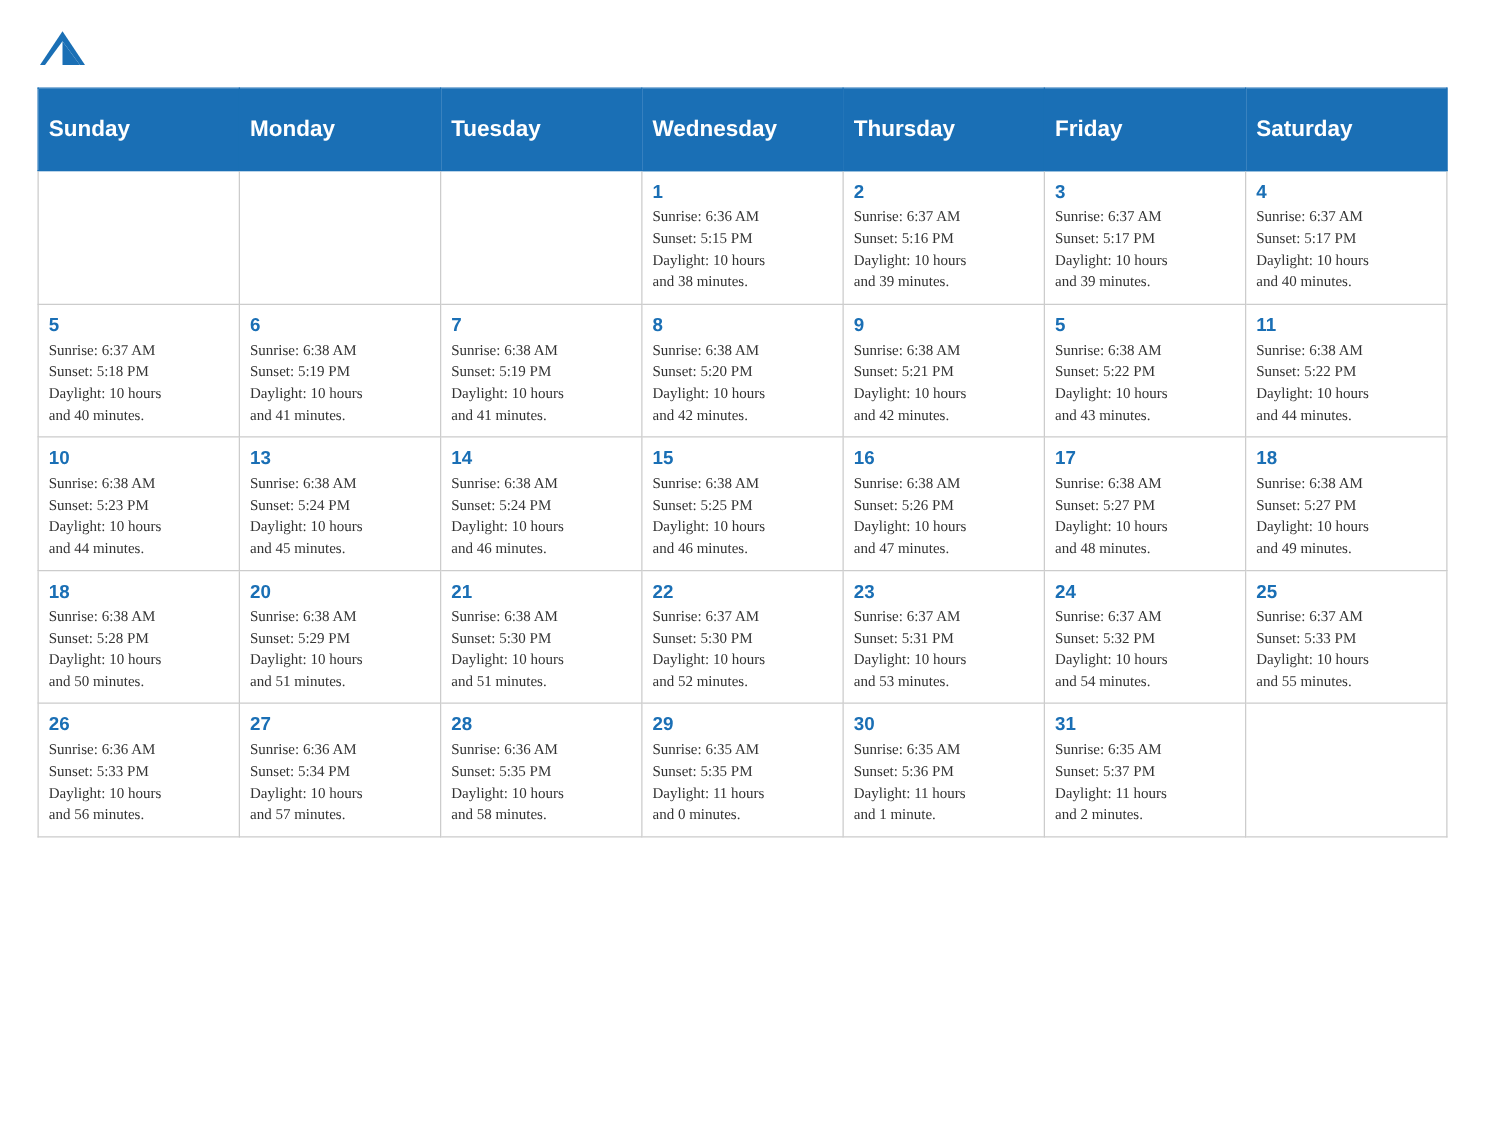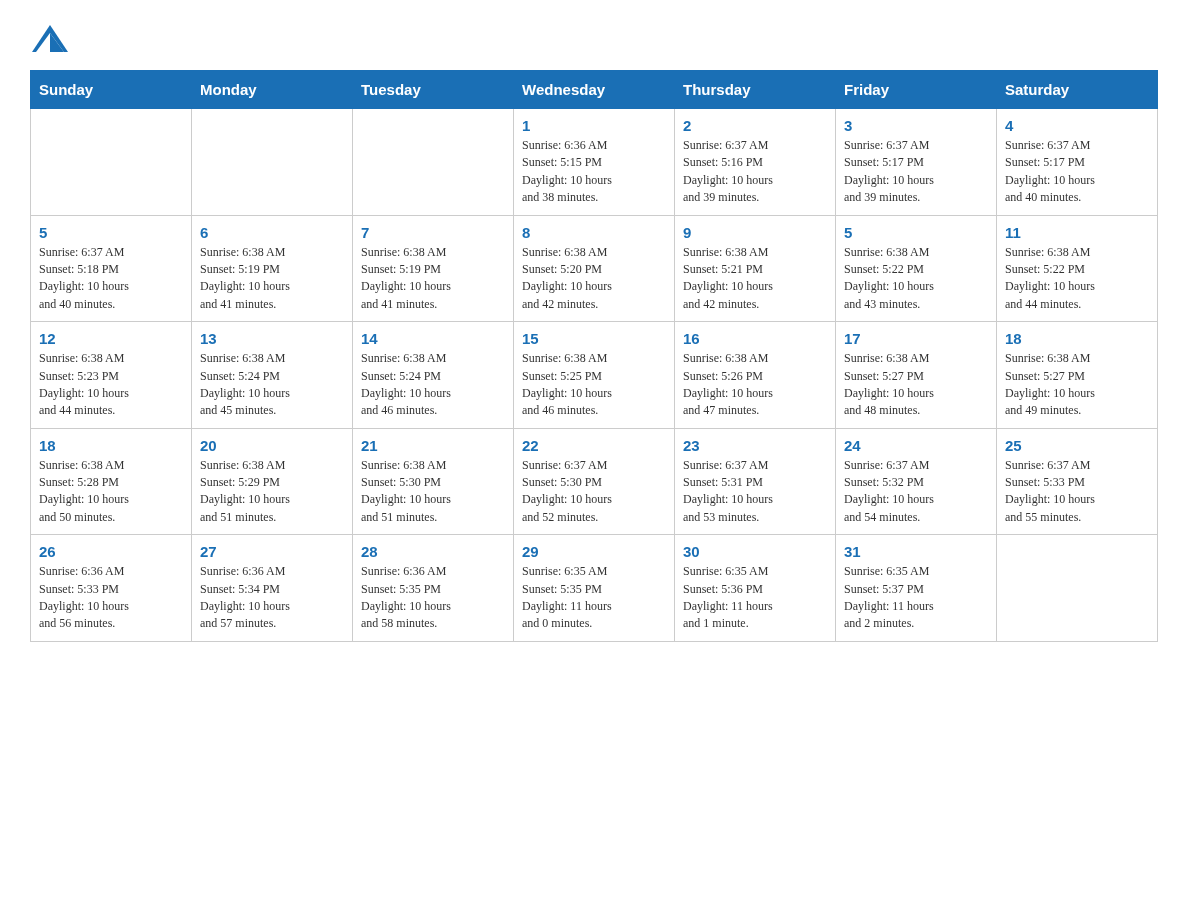--- a/index.html
+++ b/index.html
@@ -31,22 +31,22 @@
       margin-top: 4px;
     }
     .calendar-table {
       width: 100%;
       border-collapse: collapse;
       margin-top: 10px;
     }
     .calendar-table th {
       background-color: #1a6fb5;
       color: #fff;
-      font-size: 15px;
-      padding: 10px 8px;
+      font-size: 18px;
+      padding: 22px 8px;
       text-align: left;
       border: 1px solid #1a6fb5;
     }
     .calendar-table td {
       vertical-align: top;
       border: 1px solid #ccc;
       padding: 8px 8px;
       width: 14.28%;
       min-height: 90px;
       font-size: 12.5px;
@@ -198,21 +198,21 @@
         <td>
           <span class="day-number">11</span>
           <div class="day-info" style="white-space: pre-line;">Sunrise: 6:38 AM
 Sunset: 5:22 PM
 Daylight: 10 hours
 and 44 minutes.</div>
         </td>
       </tr>
       <tr>
         <td>
-          <span class="day-number">12</span>
+          <span class="day-number">10</span>
           <div class="day-info" style="white-space: pre-line;">Sunrise: 6:38 AM
 Sunset: 5:23 PM
 Daylight: 10 hours
 and 44 minutes.</div>
         </td>
         <td>
           <span class="day-number">13</span>
           <div class="day-info" style="white-space: pre-line;">Sunrise: 6:38 AM
 Sunset: 5:24 PM
 Daylight: 10 hours

